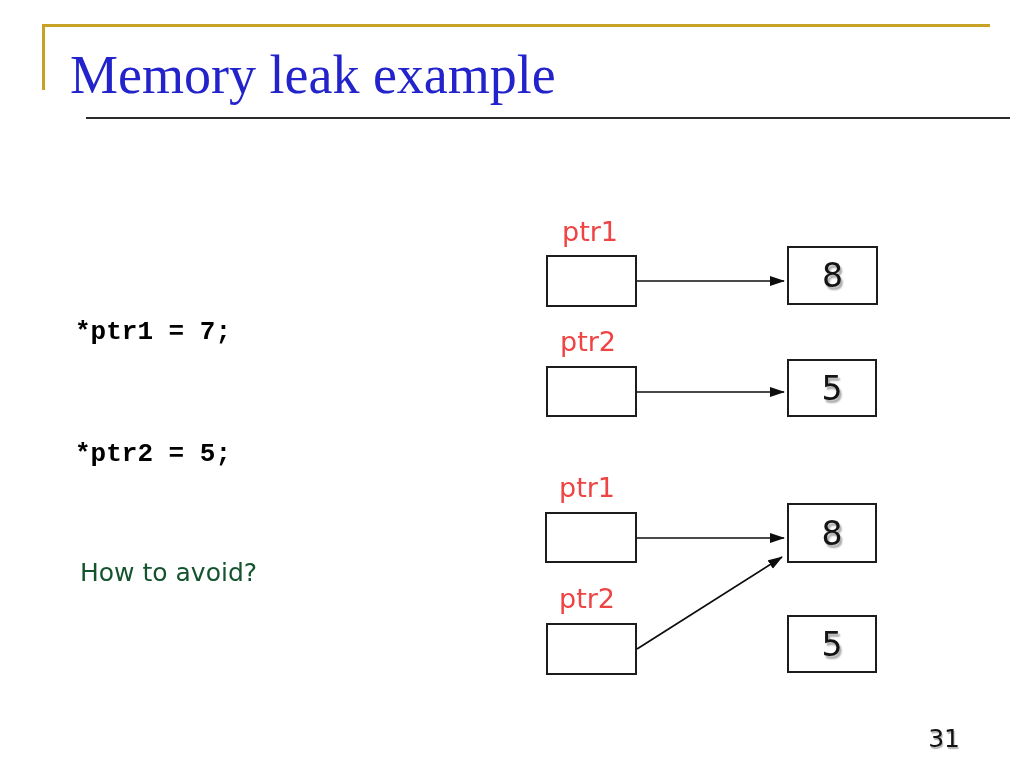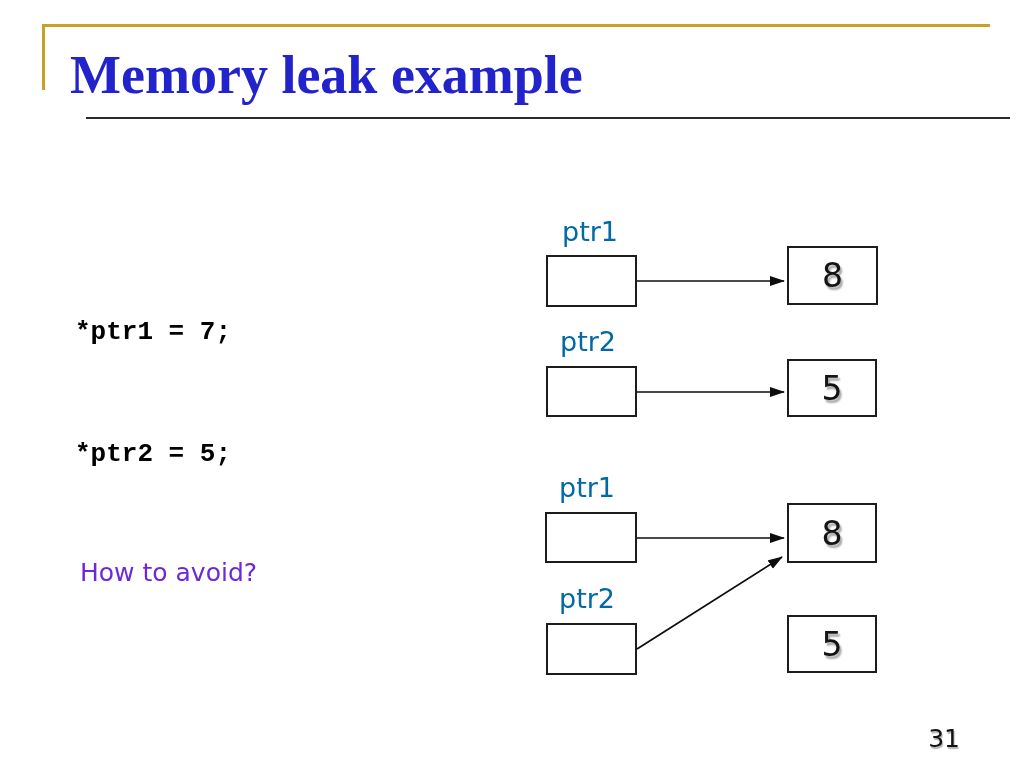--- a/index.html
+++ b/index.html
@@ -26,21 +26,21 @@
     position: absolute;
     left: 42px; top: 24px;
     width: 3px; height: 66px;
     background: #C7A227;
   }
   .title {
     position: absolute;
     left: 70px; top: 44px;
     font-family: "Liberation Serif", serif;
     font-size: 54px;
-    font-weight: 700;
+    font-weight: 400;
     color: #2323CC;
     letter-spacing: 0px;
     white-space: nowrap;
   }
   .title-underline {
     position: absolute;
     left: 86px; top: 117px;
     width: 924px; height: 2px;
     background: #2b2b2b;
   }
@@ -54,28 +54,28 @@
     line-height: 40.5px;
     color: #000000;
     white-space: pre;
   }
   
   .question {
     position: absolute;
     left: 80px; top: 558px;
     font-family: "DejaVu Sans", "Liberation Sans", sans-serif;
     font-size: 25px;
-    color: #6d28d9;
+    color: #14532d;
   }
   
   .ptr-label {
     position: absolute;
     font-family: "DejaVu Sans", "Liberation Sans", sans-serif;
     font-size: 27px;
-    color: #0369a1;
+    color: #ef4444;
     line-height: 1;
   }
   .box {
     position: absolute;
     border: 2px solid #1c1c1c;
     background: #ffffff;
     box-sizing: border-box;
   }
   .value-box {
     display: flex;

